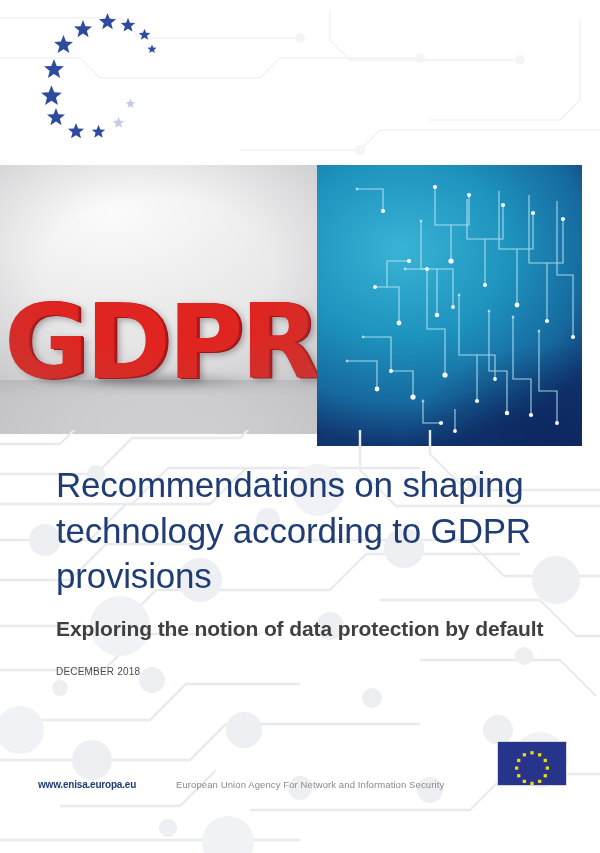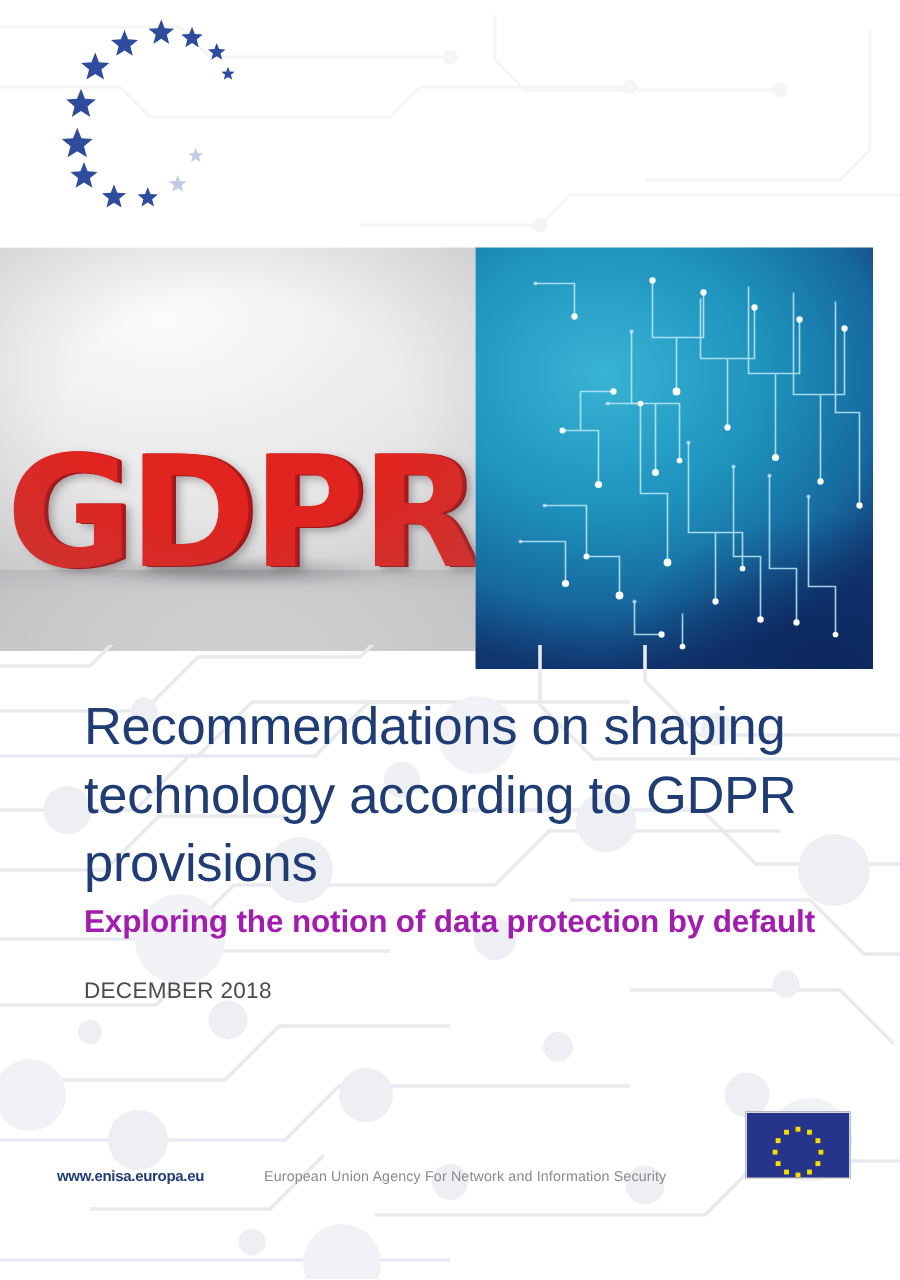--- a/index.html
+++ b/index.html
@@ -78,29 +78,29 @@
   }
 
   
   .title-wrap { position:absolute; left:56px; top:462px; width:520px; }
   .doc-title {
     font-family:"Liberation Sans", sans-serif;
     font-size:35px; font-weight:400; line-height:1.30;
     color:#1F3D74; letter-spacing:-.2px;
   }
   .doc-subtitle {
-    margin-top:3px;
+    margin-top:17px;
     font-family:"Liberation Sans", sans-serif;
     font-size:21px; font-weight:600; line-height:1.25;
-    color:#a21caf; letter-spacing:-.1px;
+    color:#404040; letter-spacing:-.1px;
   }
   .doc-date {
     margin-top:24px;
     font-family:"Liberation Sans", sans-serif;
-    font-size:15px; font-weight:400; color:#4C4C4C; letter-spacing:.2px;
+    font-size:10px; font-weight:400; color:#4C4C4C; letter-spacing:.2px;
   }
 
   
   .footer { position:absolute; left:0; top:741px; width:480px; height:90px; }
   .footer-url {
     position:absolute; left:38px; top:38px;
     font-family:"Liberation Sans", sans-serif;
     font-size:10px; font-weight:bold; color:#1F3D74;
     letter-spacing:-.2px; text-decoration:none;
   }

